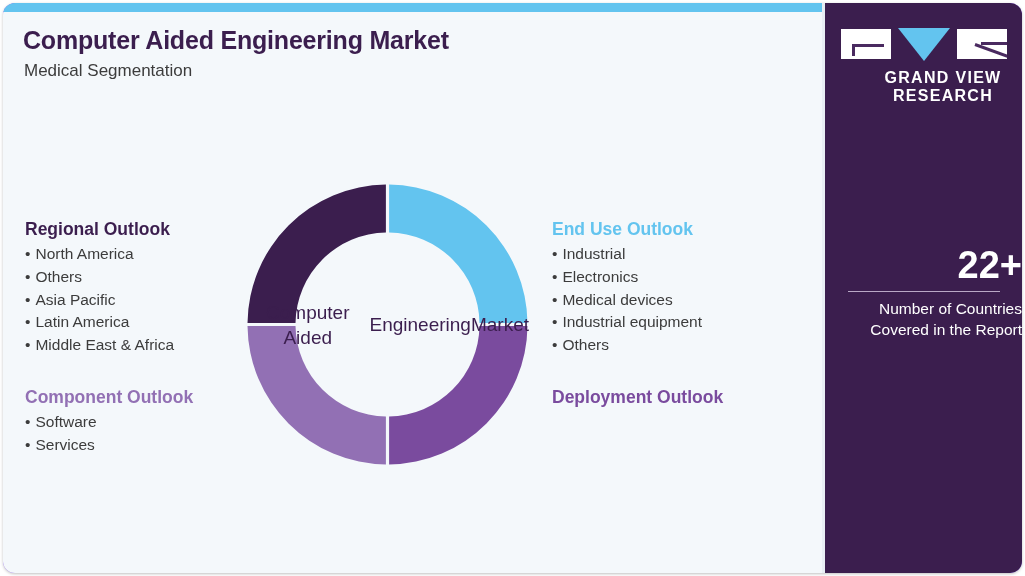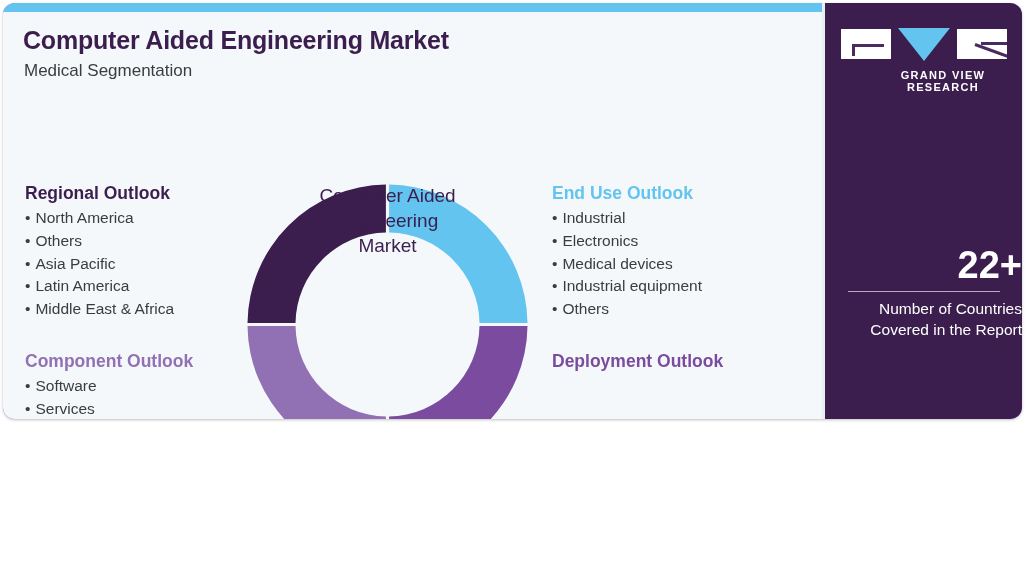--- a/index.html
+++ b/index.html
@@ -20,21 +20,21 @@
     height: 576px;
     background: #ffffff;
   }
 
   
   .card {
     position: absolute;
     left: 3px;
     top: 3px;
     width: 1019px;
-    height: 416px;
+    height: 570px;
     border-radius: 12px;
     overflow: hidden;
     background: #8b5cf6;
     box-shadow: 0 1px 3px rgba(0,0,0,0.25);
   }
 
   .accent-bar {
     position: absolute;
     left: 0;
     top: 0;
@@ -68,20 +68,21 @@
     left: 21px;
     top: 49px;
     font-size: 17px;
     color: #3c3c3c;
     white-space: nowrap;
   }
 
   
   .outlook {
     position: absolute;
+    margin-top: 36px;
   }
   .outlook h3 {
     margin: 0 0 3px 0;
     font-size: 17.5px;
     font-weight: bold;
     white-space: nowrap;
   }
   .outlook ul {
     margin: 0;
     padding: 0;
@@ -112,22 +113,23 @@
     height: 283px;
   }
   .donut-wrap svg { display: block; }
   .donut-label {
     position: absolute;
     left: 0;
     top: 0;
     width: 283px;
     height: 283px;
     display: flex;
-    flex-direction: column;
+    flex-direction: row;
     align-items: center;
+    justify-content: center;
     pointer-events: none;
   }
   .donut-label span {
     font-size: 19px;
     color: #3b1e4e;
     line-height: 25px;
     text-align: center;
   }
 
   
@@ -211,21 +213,21 @@
     width: 0;
     height: 0;
     border-left: 26px solid transparent;
     border-right: 26px solid transparent;
     border-top: 33px solid #63c4ef;
   }
   .logo-text {
     margin-top: 9px;
     text-align: center;
     color: #ffffff;
-    font-size: 11px;
+    font-size: 16px;
     font-weight: bold;
     letter-spacing: 1.3px;
     margin-left: 39px;
   }
 
   
   .stat {
     position: absolute;
     left: 0;
     top: 240px;

